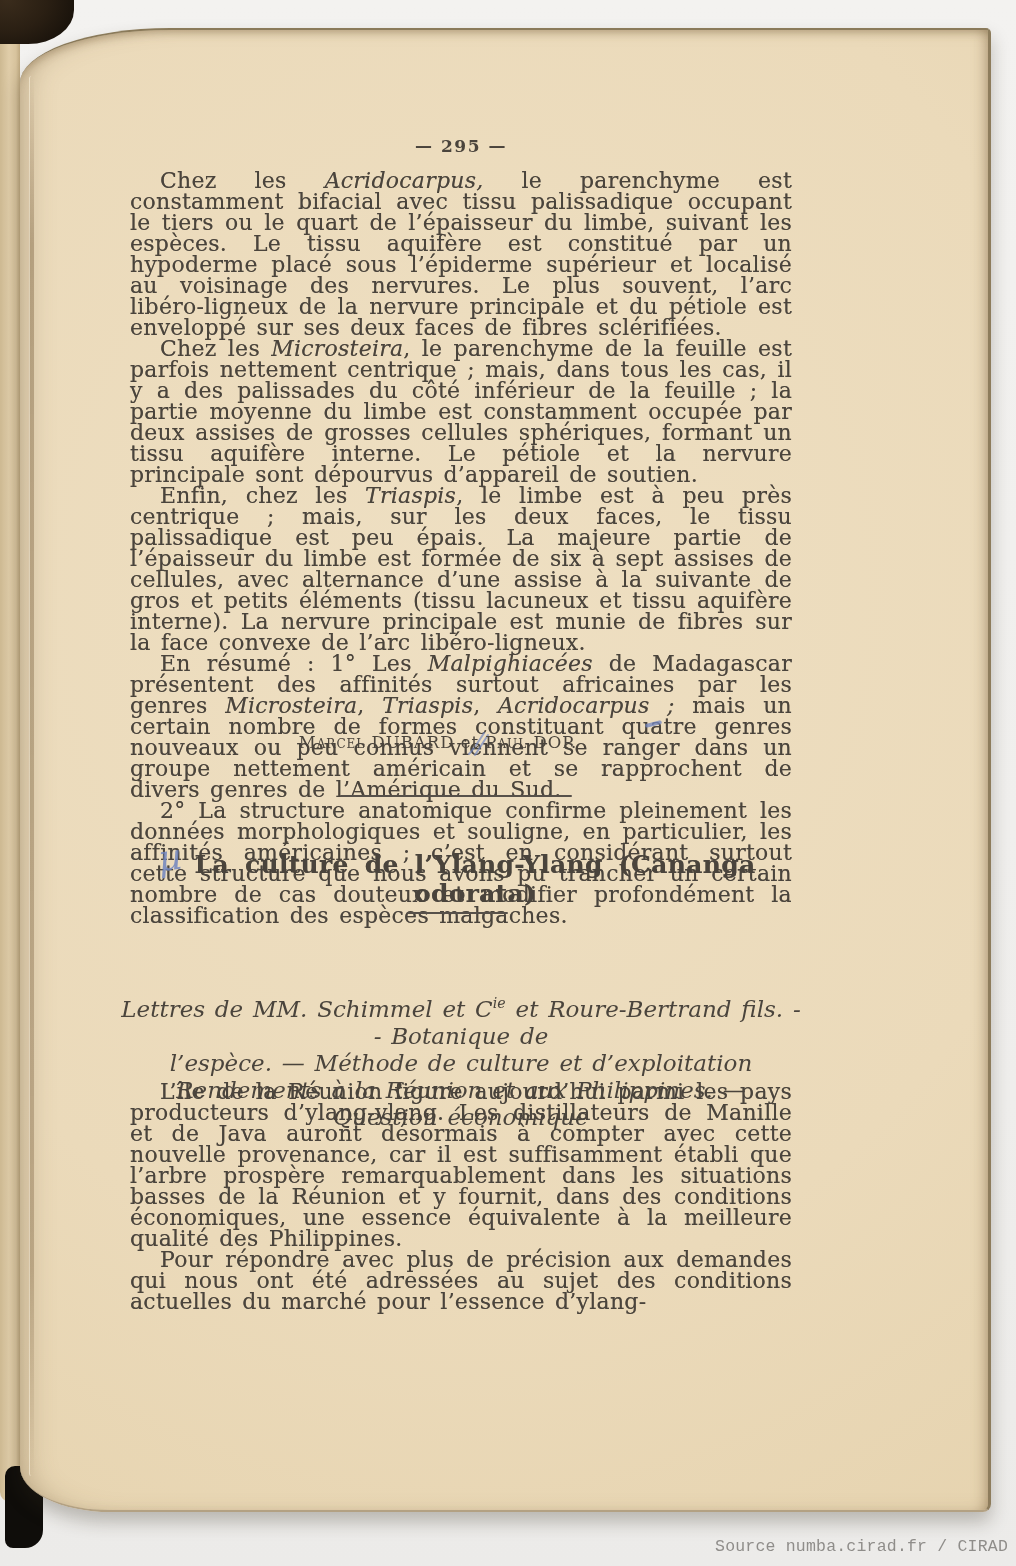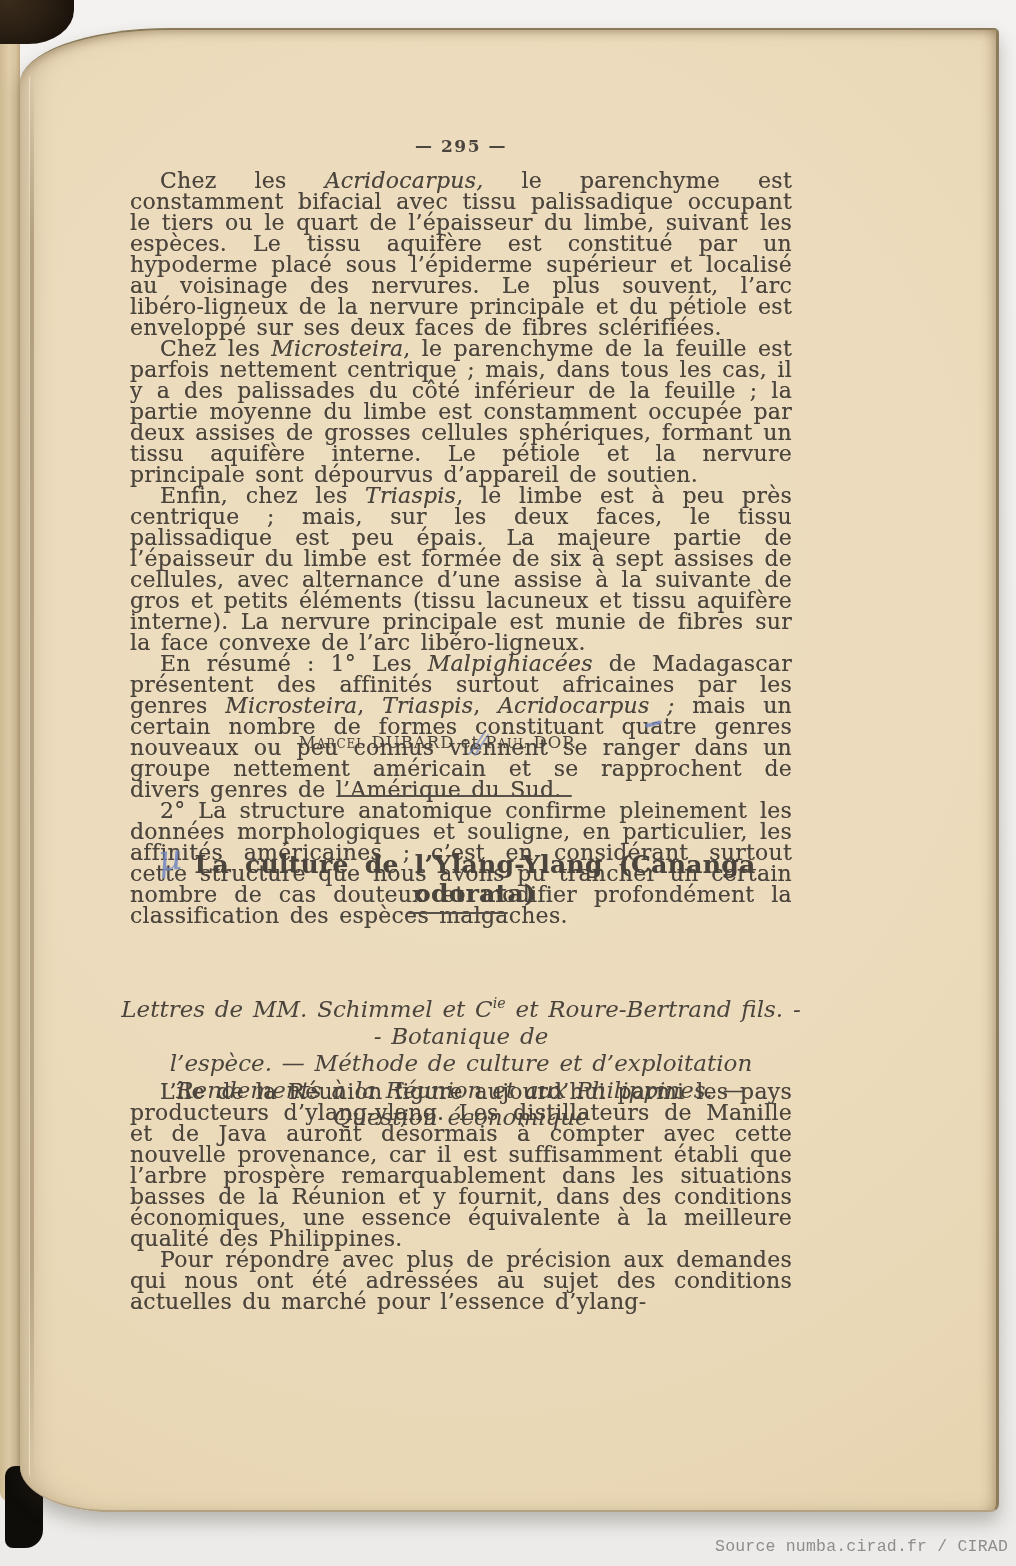--- a/index.html
+++ b/index.html
@@ -30,21 +30,20 @@
     border-top:2px solid #8a7a5a;
     border-right:3px solid #8d7c5c;
     border-bottom:2px solid #b3a183;
     border-radius:150px 5px 8px 90px / 55px 5px 8px 45px;
     box-shadow:
       0 10px 18px rgba(50,42,30,.28),
       inset 0 8px 10px -6px rgba(125,100,65,.45),
       inset -10px 0 14px -8px rgba(125,100,65,.55),
       inset 20px 0 28px -14px rgba(110,85,55,.35);
     color:var(--ink,#4a443c);
-    padding-left:8px;
   }
   .crease{
     position:absolute;left:9px;top:46px;bottom:34px;width:4px;
     background:linear-gradient(180deg, rgba(120,95,60,0) 0%, rgba(120,95,60,.40) 12%, rgba(120,95,60,.34) 85%, rgba(120,95,60,0) 100%);
     border-left:1px solid rgba(255,248,230,.55);
     border-radius:3px;
   }
   
   .pnum{
     position:absolute;left:110px;top:106px;width:662px;text-align:center;

